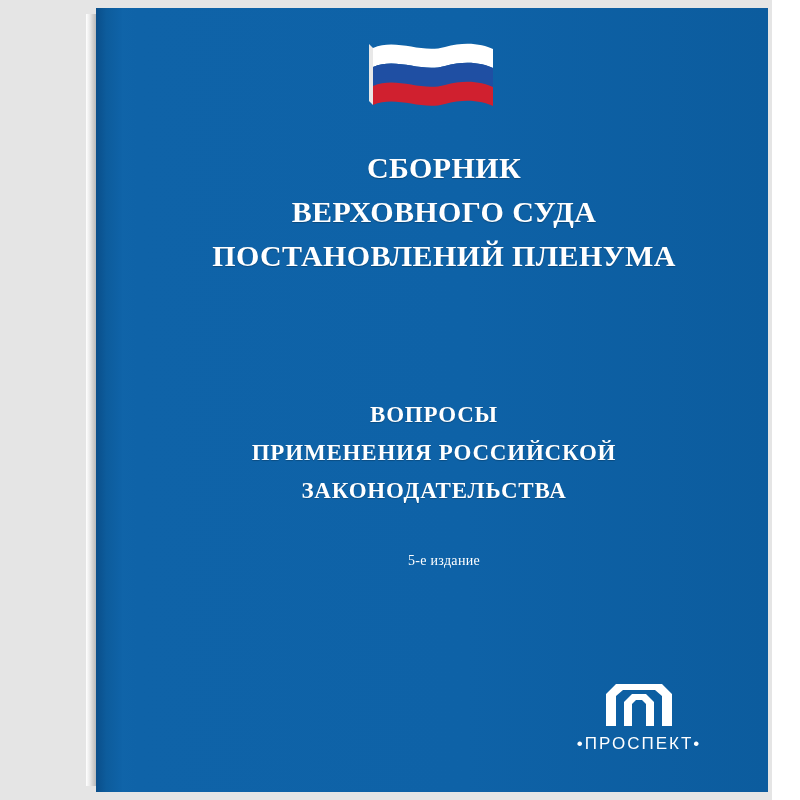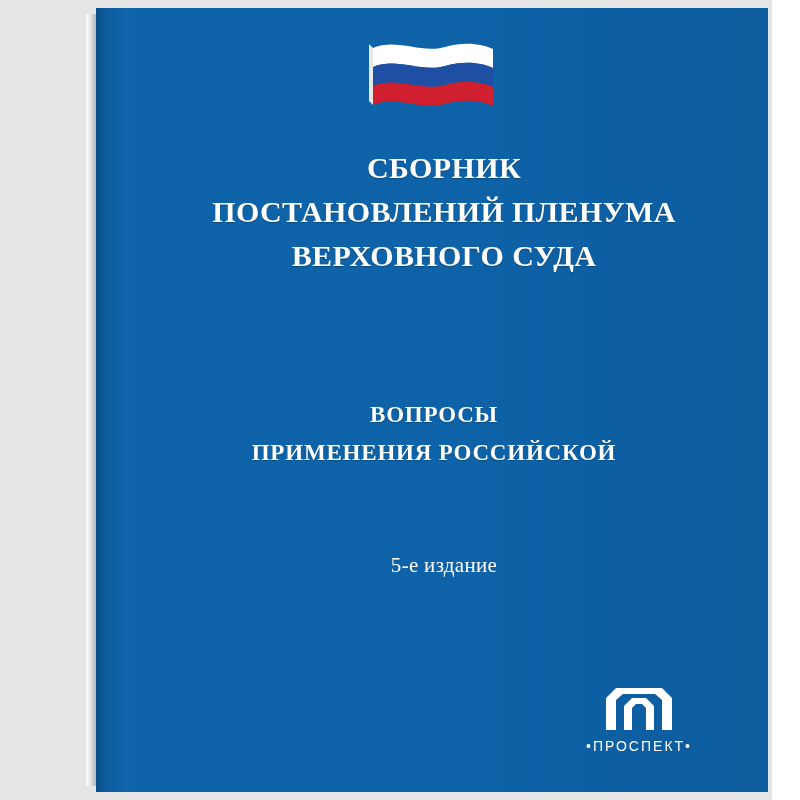--- a/index.html
+++ b/index.html
@@ -102,21 +102,21 @@
 
   .edition {
     position: absolute;
     left: 0;
     right: 0;
     top: 545px;
     padding: 0 34px 0 58px;
     text-align: center;
     color: #ffffff;
     font-family: "Liberation Serif", serif;
-    font-size: 21px;
+    font-size: 14px;
     letter-spacing: 0.3px;
   }
 
   
   #publisher {
     position: absolute;
     right: 54px;
     bottom: 38px;
     width: 150px;
     text-align: center;
@@ -125,21 +125,21 @@
   #publisher-mark {
     width: 74px;
     height: 52px;
     margin: 0 auto 6px auto;
     display: block;
   }
 
   #publisher-name {
     color: #ffffff;
     font-family: "Liberation Sans", sans-serif;
-    font-size: 14px;
+    font-size: 17px;
     letter-spacing: 2px;
     white-space: nowrap;
   }
 </style>
 </head>
 <body>
 
 <div id="cover-wrap">
 
   <div id="pages"></div>
@@ -150,27 +150,28 @@
 
     <svg id="flag" viewBox="0 0 130 82">
       <path d="M6 10 C30 0 54 16 78 9 C98 3 116 6 126 11 L126 30 C116 25 98 22 78 28 C54 35 30 19 6 29 Z" fill="#ffffff"></path>
       <path d="M6 29 C30 19 54 35 78 28 C98 22 116 25 126 30 L126 49 C116 44 98 41 78 47 C54 54 30 38 6 48 Z" fill="#1f4fa3"></path>
       <path d="M6 48 C30 38 54 54 78 47 C98 41 116 44 126 49 L126 68 C116 63 98 60 78 66 C54 73 30 57 6 67 Z" fill="#d0202f"></path>
       <path d="M6 10 L6 67 L2 63 L2 6 Z" fill="#e8e8e8"></path>
     </svg>
 
     <div class="title-block">
       <div class="title-line">СБОРНИК</div>
+      <div class="title-line">ВЕРХОВНОГО СУДА</div>
       <div class="title-line">ПОСТАНОВЛЕНИЙ ПЛЕНУМА</div>
-      <div class="title-line">ВЕРХОВНОГО СУДА</div>
     </div>
 
     <div class="subtitle-block">
       <div class="subtitle-line">ВОПРОСЫ</div>
       <div class="subtitle-line">ПРИМЕНЕНИЯ РОССИЙСКОЙ</div>
+      <div class="subtitle-line">ЗАКОНОДАТЕЛЬСТВА</div>
     </div>
 
     <div class="edition">5-е издание</div>
 
     <div id="publisher">
       <svg id="publisher-mark" viewBox="0 0 74 52">
         <path d="M4 50 L4 18 L14 8 L60 8 L70 18 L70 50 L60 50 L60 20 L53 14 L21 14 L14 20 L14 50 Z" fill="#ffffff"></path>
         <path d="M22 50 L22 26 L30 18 L44 18 L52 26 L52 50 L44 50 L44 28 L40 24 L34 24 L30 28 L30 50 Z" fill="#ffffff"></path>
       </svg>
       <div id="publisher-name">•ПРОСПЕКТ•</div>

